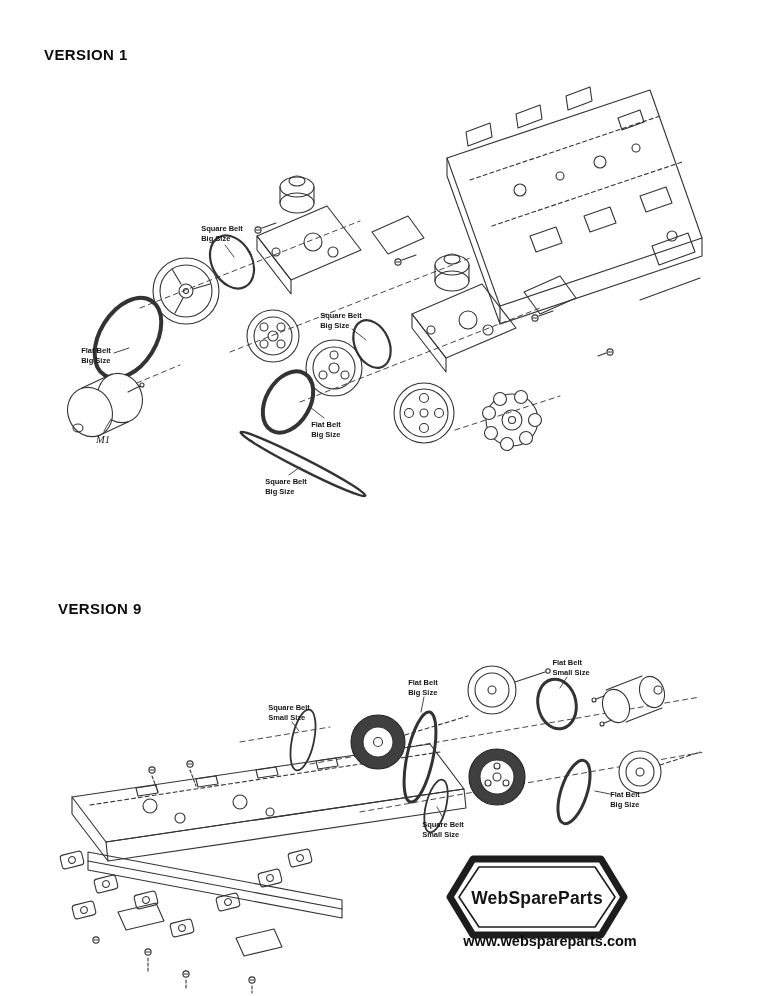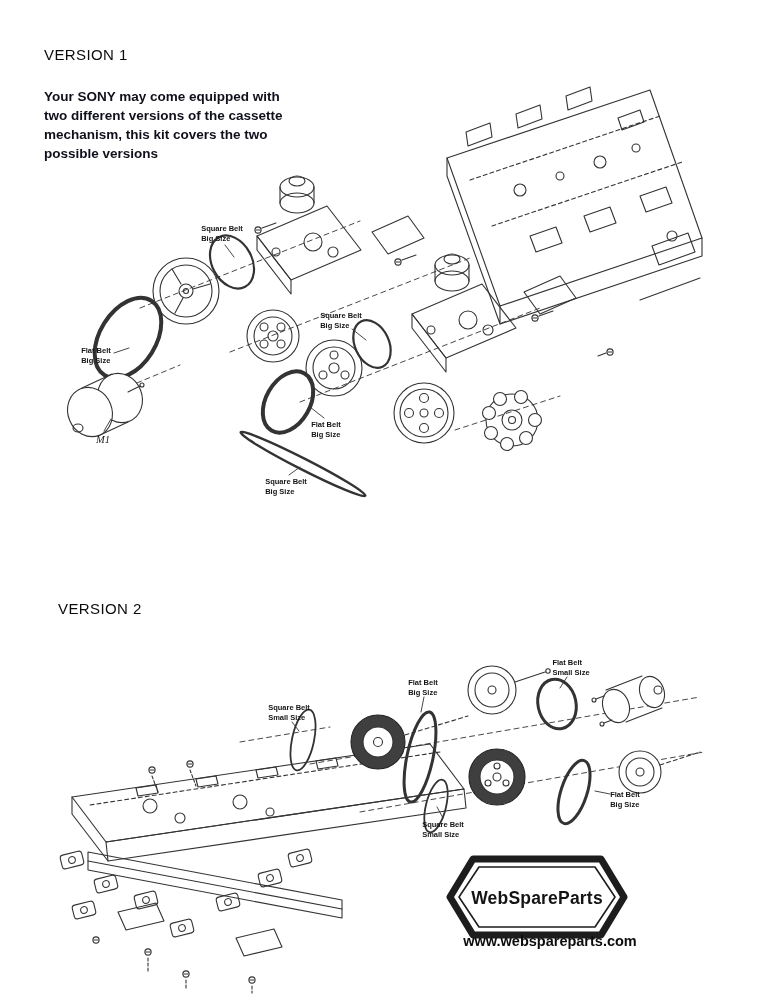--- a/index.html
+++ b/index.html
@@ -4,21 +4,21 @@
 <style>
   * { margin:0; padding:0; box-sizing:border-box; }
   html,body { background:#fff; }
   body {
     width:759px; height:996px; position:relative; overflow:hidden;
     font-family:"Liberation Sans", sans-serif; color:#101010;
   }
   .page { position:relative; width:759px; height:996px; background:#fff; }
   .canvas { position:absolute; left:0; top:0; }
   .h-title {
-    position:absolute; font-size:15px; font-weight:400; color:#0c0c0c;
+    position:absolute; font-size:15px; font-weight:700; color:#0c0c0c;
     letter-spacing:.4px;
     text-align:right;
   }
   .intro {
     position:absolute; font-size:13.5px; font-weight:700; color:#10101c;
     line-height:1.4; white-space:pre-line;
   }
   .part-label {
     position:absolute; transform:translateX(-50%);
     font-size:7.5px; font-weight:700; color:#141414; text-align:left;
@@ -324,38 +324,34 @@
 
       <g stroke="#1d1d1d">
         <polygon points="450,897 473,859 601,859 624,897 601,935 473,935" stroke-width="7"></polygon>
         <polygon points="459,897 479,867 595,867 615,897 595,927 479,927" stroke-width="1.6"></polygon>
       </g>
     </g>
   </svg>
 
   <div class="h-title" style="left:44px; top:46px;">VERSION 1</div>
 
-  <div class="intro" style="left:44px; top:88px; width:260px;">Your SONY may come equipped with
-two different versions of the cassette
-mechanism, this kit covers the two
-possible versions</div>
 
   <div class="part-label" style="left:222px; top:224px;">Square Belt
 Big Size</div>
   <div class="part-label" style="left:341px; top:311px;">Square Belt
 Big Size</div>
   <div class="part-label" style="left:96px; top:346px;">Flat Belt
 Big Size</div>
   <div class="part-label" style="left:326px; top:420px;">Flat Belt
 Big Size</div>
   <div class="part-label" style="left:286px; top:477px;">Square Belt
 Big Size</div>
   <div class="m1-label" style="left:96px; top:434px;">M1</div>
 
-  <div class="h-title" style="left:58px; top:600px;">VERSION 2</div>
+  <div class="h-title" style="left:58px; top:600px;">VERSION 9</div>
 
   <div class="part-label" style="left:289px; top:703px;">Square Belt
 Small Size</div>
   <div class="part-label" style="left:423px; top:678px;">Flat Belt
 Big Size</div>
   <div class="part-label" style="left:571px; top:658px;">Flat Belt
 Small Size</div>
   <div class="part-label" style="left:443px; top:820px;">Square Belt
 Small Size</div>
   <div class="part-label" style="left:625px; top:790px;">Flat Belt

